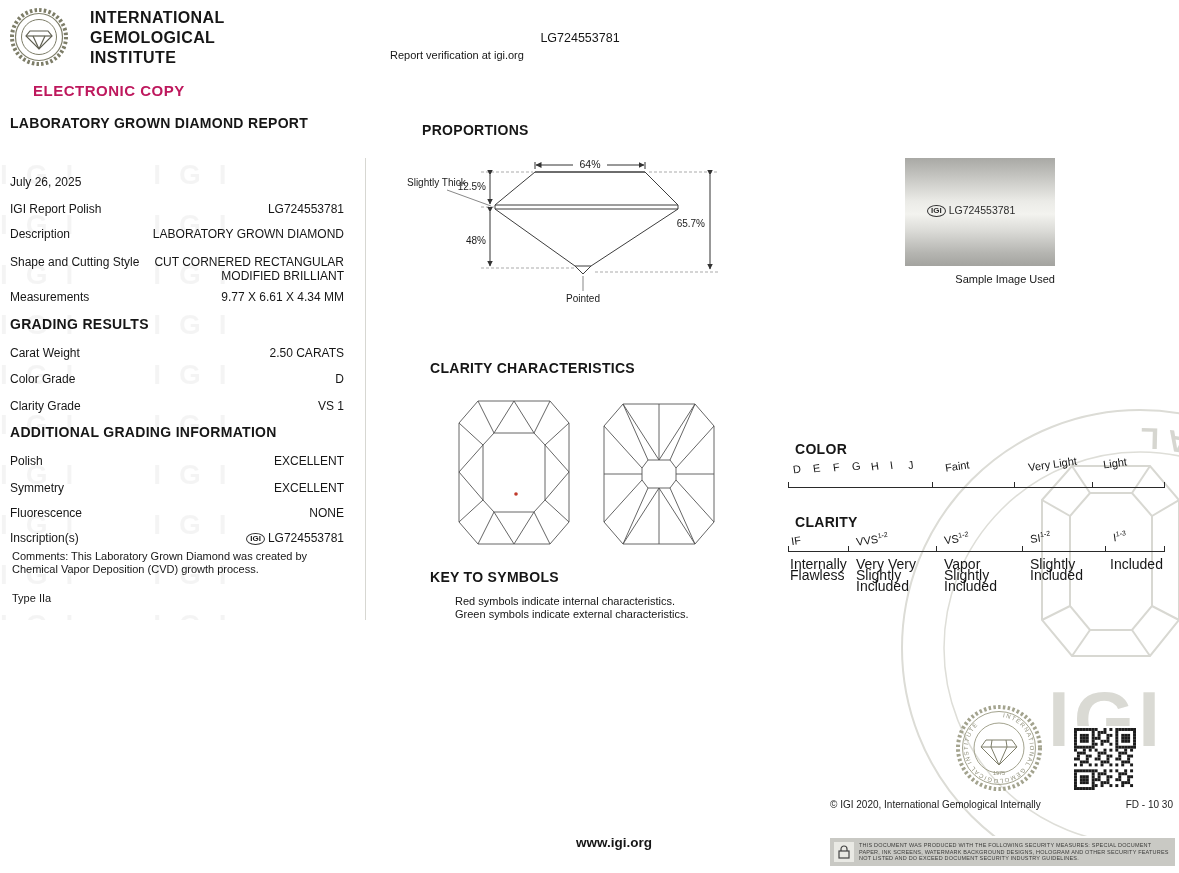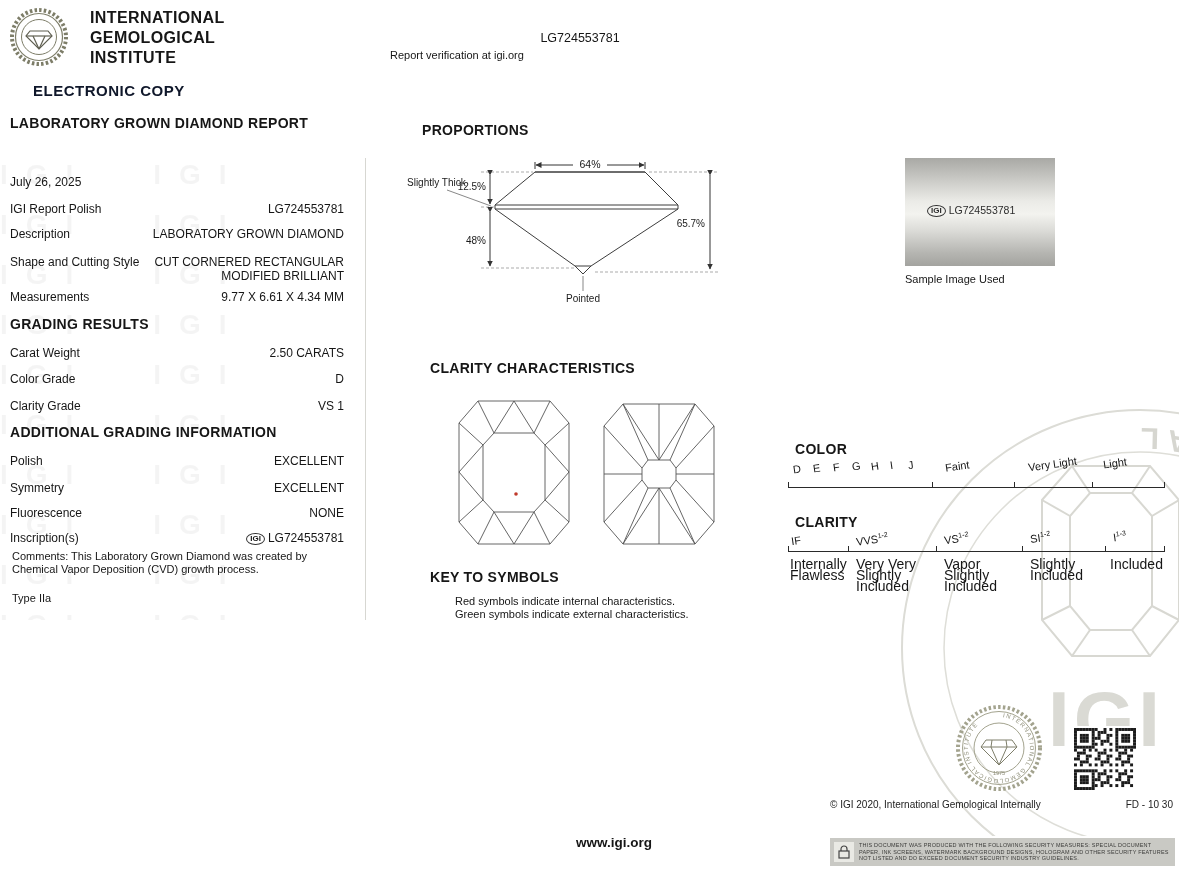--- a/index.html
+++ b/index.html
@@ -8,21 +8,21 @@
   .abs{position:absolute}
   .z{z-index:2}
   
   .sec-title{position:absolute;font-size:14px;font-weight:bold;letter-spacing:.3px;z-index:2}
   
   .frow{position:absolute;left:10px;width:334px;display:flex;justify-content:space-between;font-size:12px;line-height:14px;z-index:2}
   .frow .lab{white-space:nowrap;padding-right:8px}
   .frow .val{text-align:right}
   
   .inst-line{position:absolute;left:90px;font-size:16px;font-weight:bold;letter-spacing:.4px;z-index:2}
-  .ec{position:absolute;left:33px;top:82px;font-size:15px;font-weight:bold;color:#0f172a;letter-spacing:.5px;z-index:2}
+  .ec{position:absolute;left:33px;top:82px;font-size:15px;font-weight:bold;color:#be185d;letter-spacing:.5px;z-index:2}
   
   .igi-glyph{display:inline-block;font-size:8px;font-weight:bold;border:1px solid #333;border-radius:50%;padding:0 3px;line-height:10px;margin-right:3px;vertical-align:1px}
   
   .scale-letter{position:absolute;font-size:11px;transform:rotate(-8deg);z-index:2}
   .scale-range{position:absolute;font-size:11px;transform:rotate(-8deg);z-index:2}
   .scale-line{position:absolute;height:1px;background:#2a2a2a;z-index:2}
   .scale-tick{position:absolute;width:1px;height:6px;background:#2a2a2a;z-index:2}
   .cl-code{position:absolute;font-size:11px;transform:rotate(-8deg);z-index:2}
   .cl-code sup{font-size:7px}
   .cl-lab{position:absolute;font-size:14px;line-height:11px;width:86px;z-index:2}
@@ -201,21 +201,21 @@
 
     <line x1="178" y1="126" x2="178" y2="141" stroke="#555" stroke-width=".7"></line>
     <text x="178" y="152" text-anchor="middle" font-size="10" fill="#1a1a1a">Pointed</text>
   </svg>
 
   <div id="sample-img">
     <div class="overlay-text">
       <span class="igi-glyph">IGI</span><span>LG724553781</span>
     </div>
   </div>
-  <div class="abs z" style="left:905px;top:273px;width:150px;text-align:left;font-size:11px">Sample Image Used</div>
+  <div class="abs z" style="left:905px;top:273px;width:150px;text-align:right;font-size:11px">Sample Image Used</div>
 
   <div class="sec-title" style="left:430px;top:360px">CLARITY CHARACTERISTICS</div>
 
   <svg class="abs z" style="left:458px;top:400px" width="112" height="145" viewBox="0 0 112 145">
     <g fill="none" stroke="#555" stroke-width=".9">
       <path d="M20,1 L92,1 L111,23 L111,122 L92,144 L20,144 L1,122 L1,23 Z"></path>
       <path d="M36,33 L76,33 L87,45 L87,100 L76,112 L36,112 L25,100 L25,45 Z"></path>
       <line x1="20" y1="1" x2="36" y2="33"></line>
         <line x1="92" y1="1" x2="76" y2="33"></line>
       <line x1="111" y1="23" x2="87" y2="45"></line>

